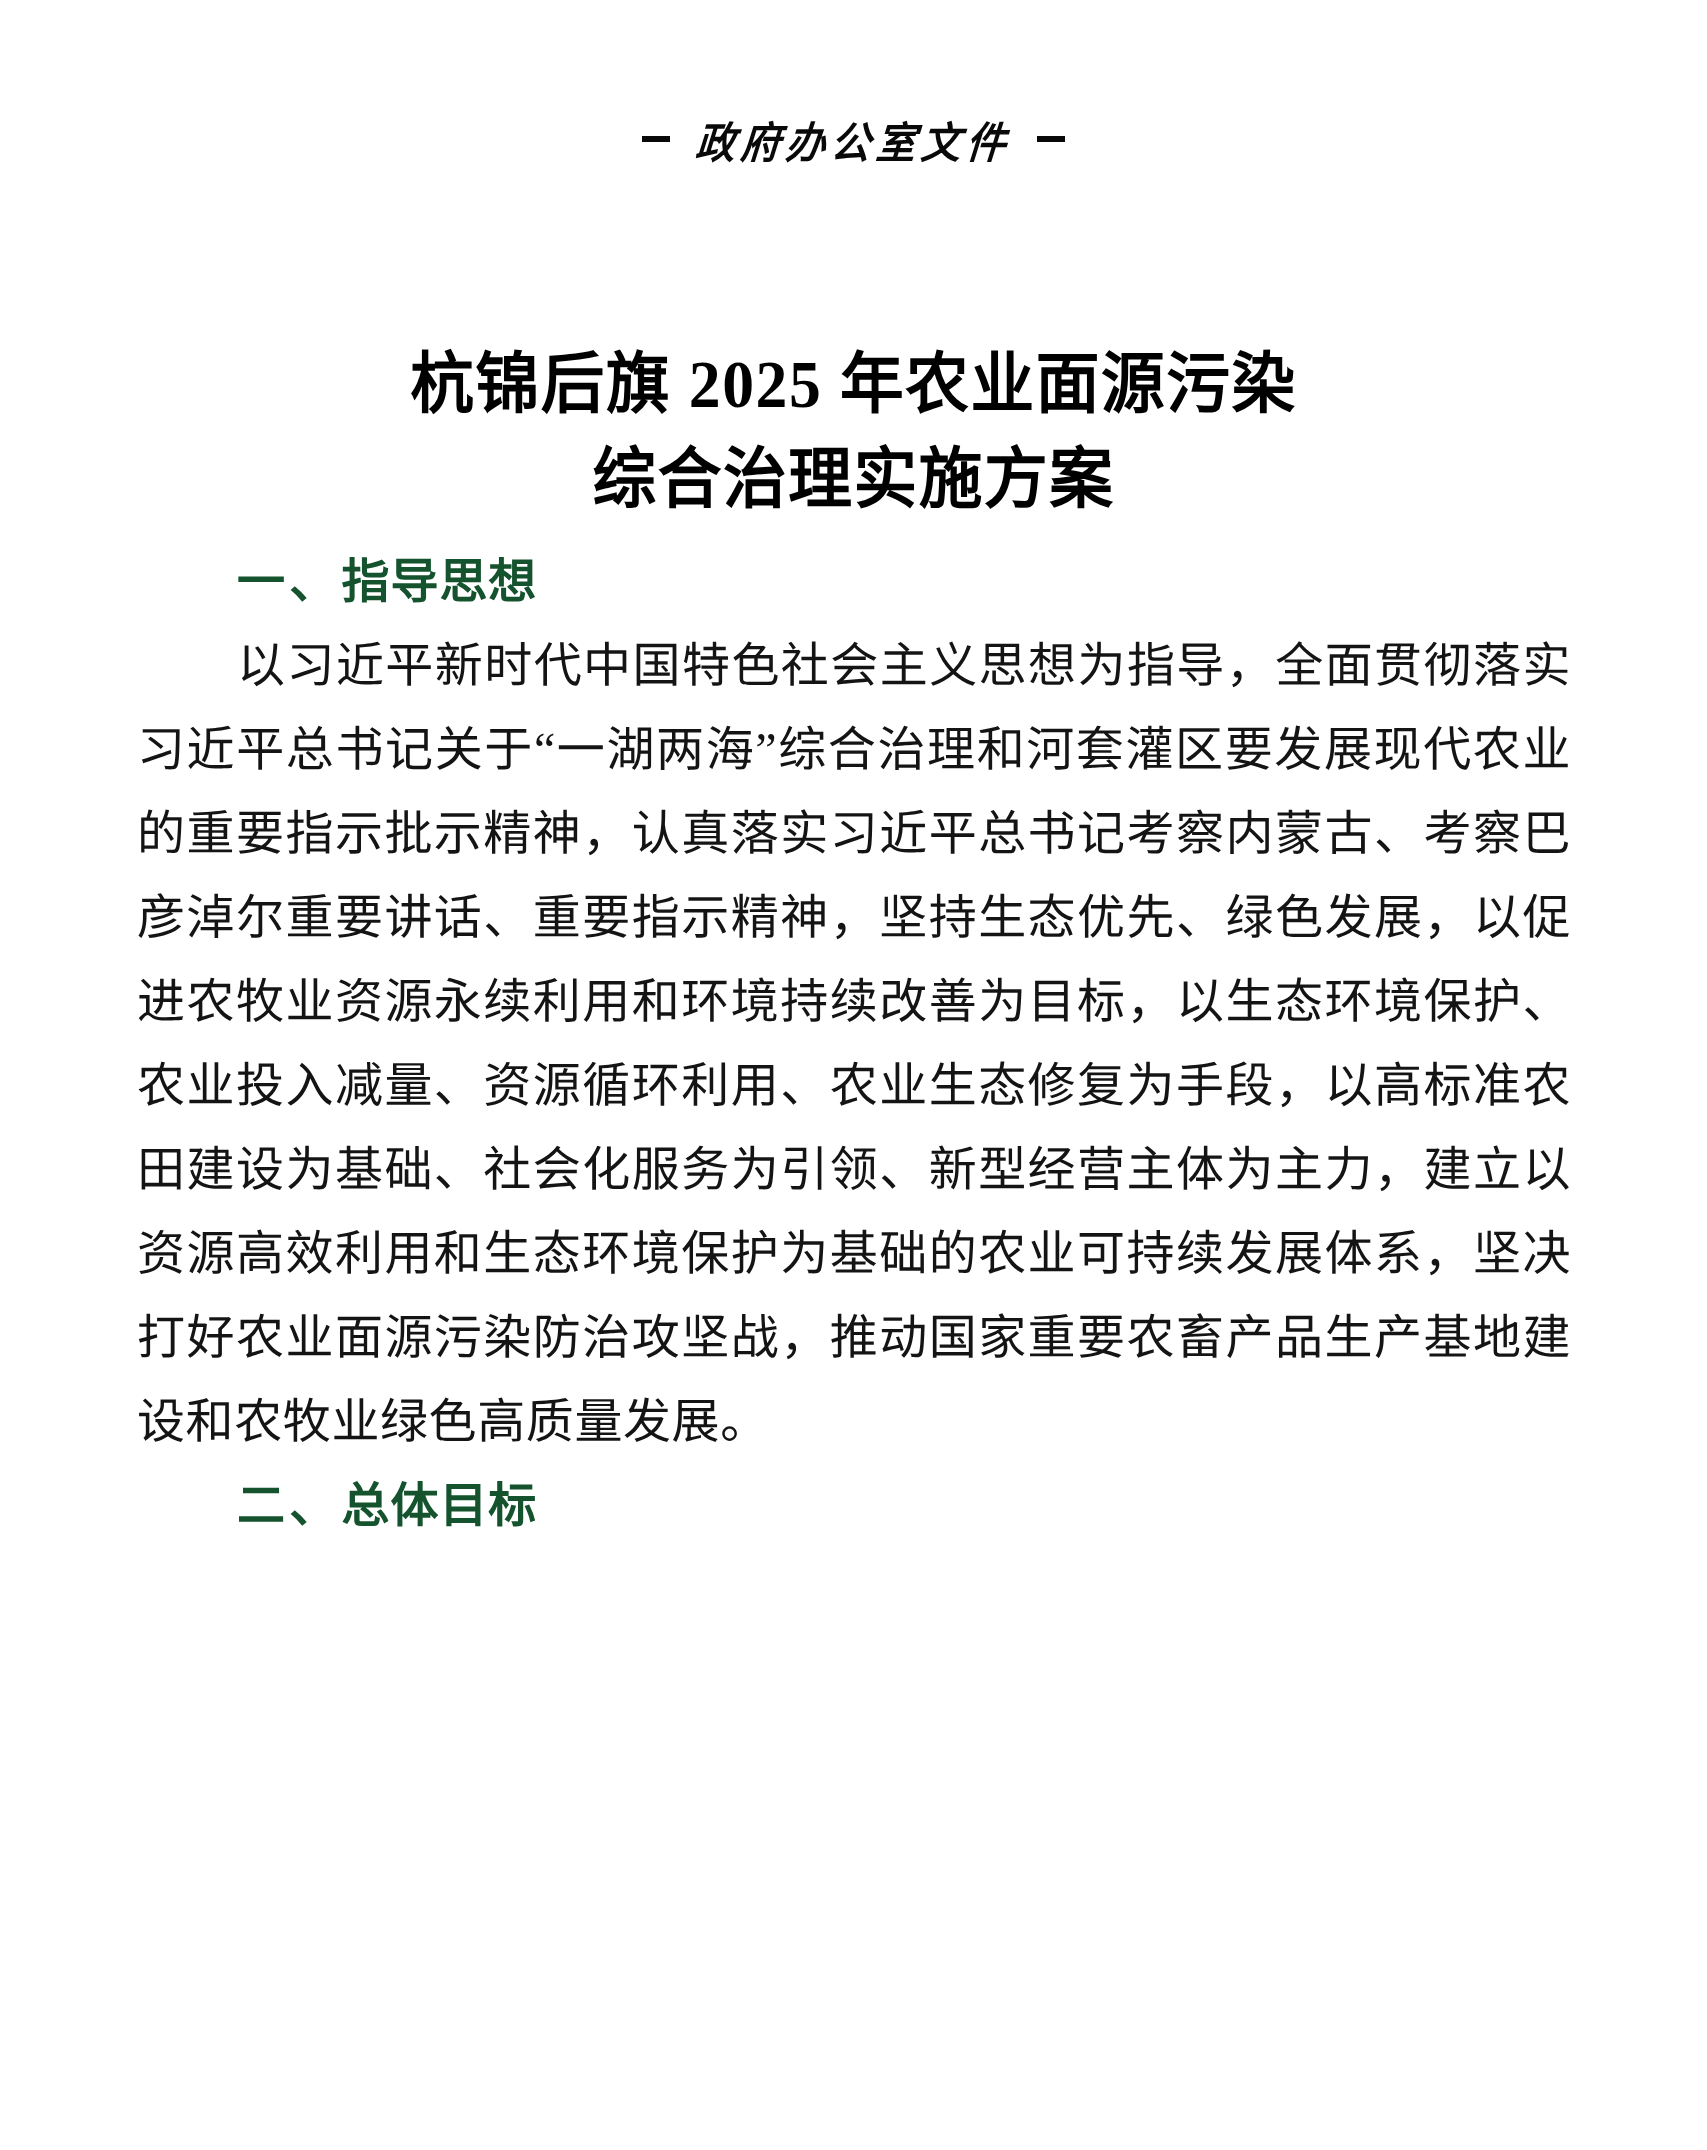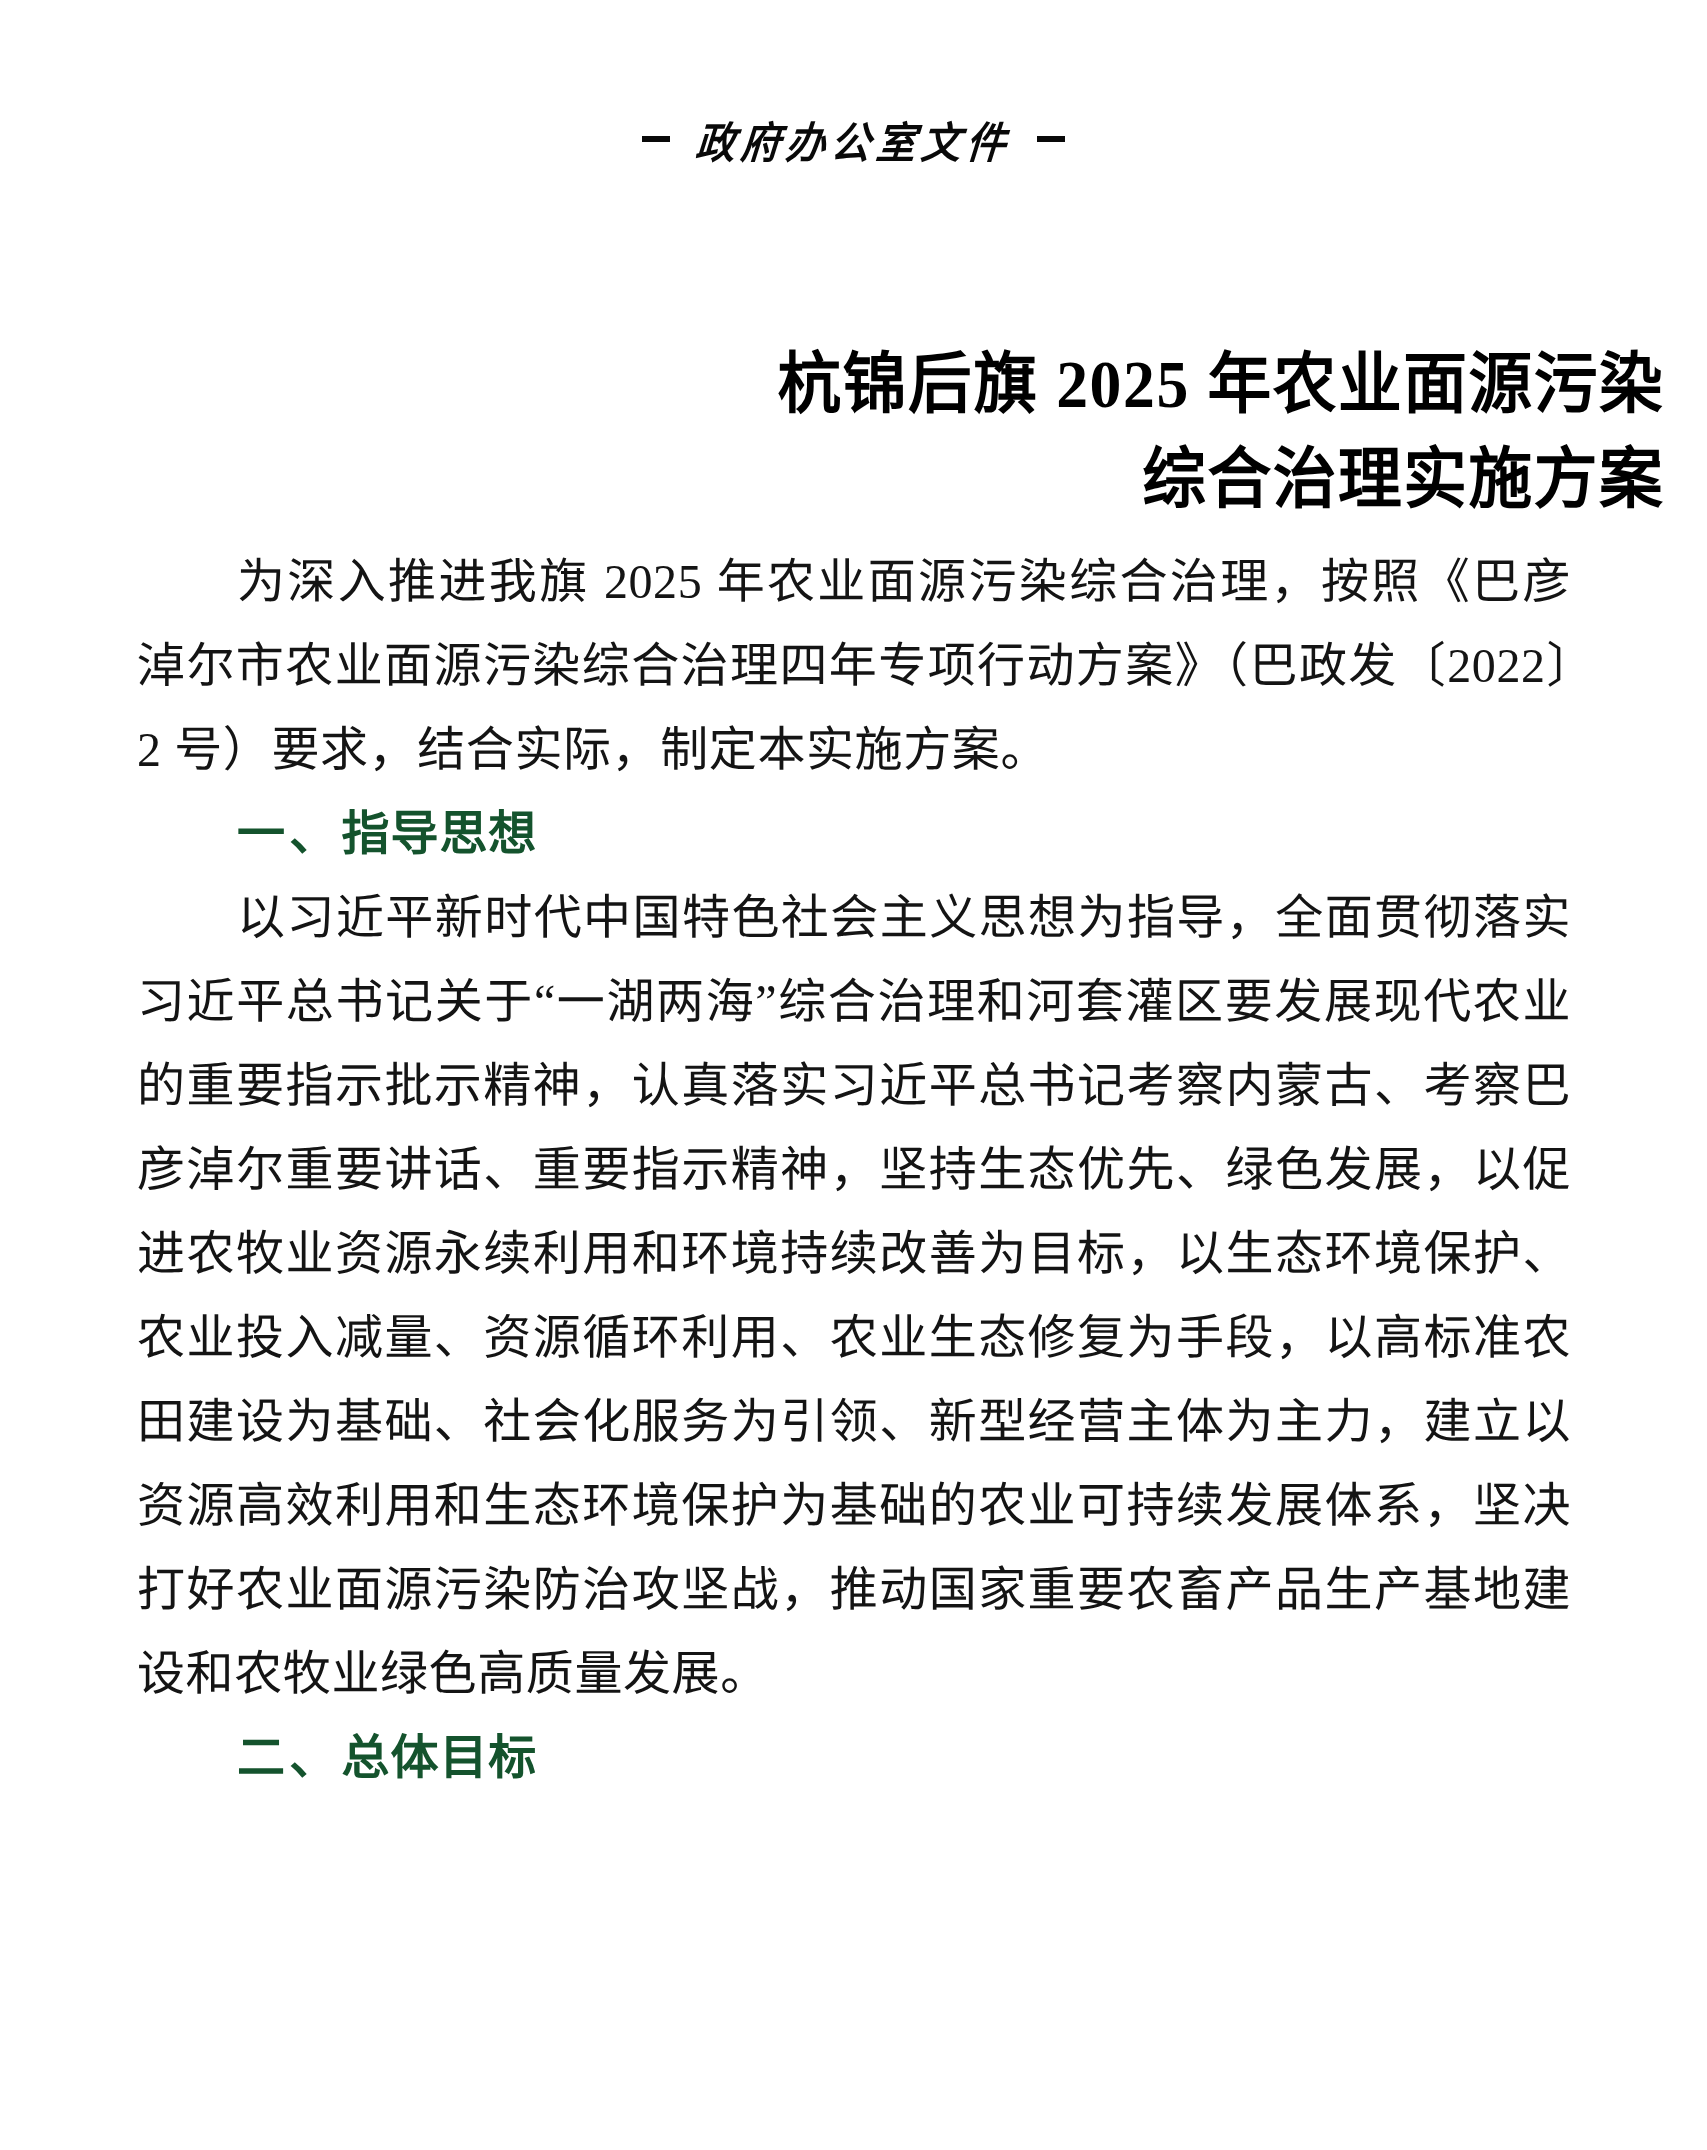--- a/index.html
+++ b/index.html
@@ -50,21 +50,21 @@
     transform: scaleX(0.92) skewX(-5deg);
     transform-origin: center center;
   }
 
   
   .doc-title {
     position: absolute;
     top: 292px;
     left: 0;
     width: 100%;
-    text-align: right;
+    text-align: center;
     font-size: 67px;
     font-weight: 700;
     line-height: 1.42;
     letter-spacing: 1.7px;
     color: #000000;
     font-family: "Liberation Serif", "DejaVu Serif", serif;
   }
   .doc-title .tline {
     display: block;
     white-space: nowrap;
@@ -116,21 +116,20 @@
     <span class="rule-dash"></span><span class="header-text">政府办公室文件</span><span class="rule-dash"></span>
   </div>
 
   <h1 class="doc-title">
     <span class="tline">杭锦后旗 2025 年农业面源污染</span>
     <span class="tline">综合治理实施方案</span>
   </h1>
 
   <div class="body-block">
 
-    <p class="para">为深入推进我旗 2025 年农业面源污染综合治理，按照《巴彦淖尔市农业面源污染综合治理四年专项行动方案》（巴政发〔2022〕2 号）要求，结合实际，制定本实施方案。</p>
 
     <h2 class="section-heading"><span class="hnum">一、</span><span>指导思想</span></h2>
 
     <p class="para">以习近平新时代中国特色社会主义思想为指导，全面贯彻落实习近平总书记关于“一湖两海”综合治理和河套灌区要发展现代农业的重要指示批示精神，认真落实习近平总书记考察内蒙古、考察巴彦淖尔重要讲话、重要指示精神，坚持生态优先、绿色发展，以促进农牧业资源永续利用和环境持续改善为目标，以生态环境保护、农业投入减量、资源循环利用、农业生态修复为手段，以高标准农田建设为基础、社会化服务为引领、新型经营主体为主力，建立以资源高效利用和生态环境保护为基础的农业可持续发展体系，坚决打好农业面源污染防治攻坚战，推动国家重要农畜产品生产基地建设和农牧业绿色高质量发展。</p>
 
     <h2 class="section-heading"><span class="hnum">二、</span><span>总体目标</span></h2>
 
 
 
   </div>

